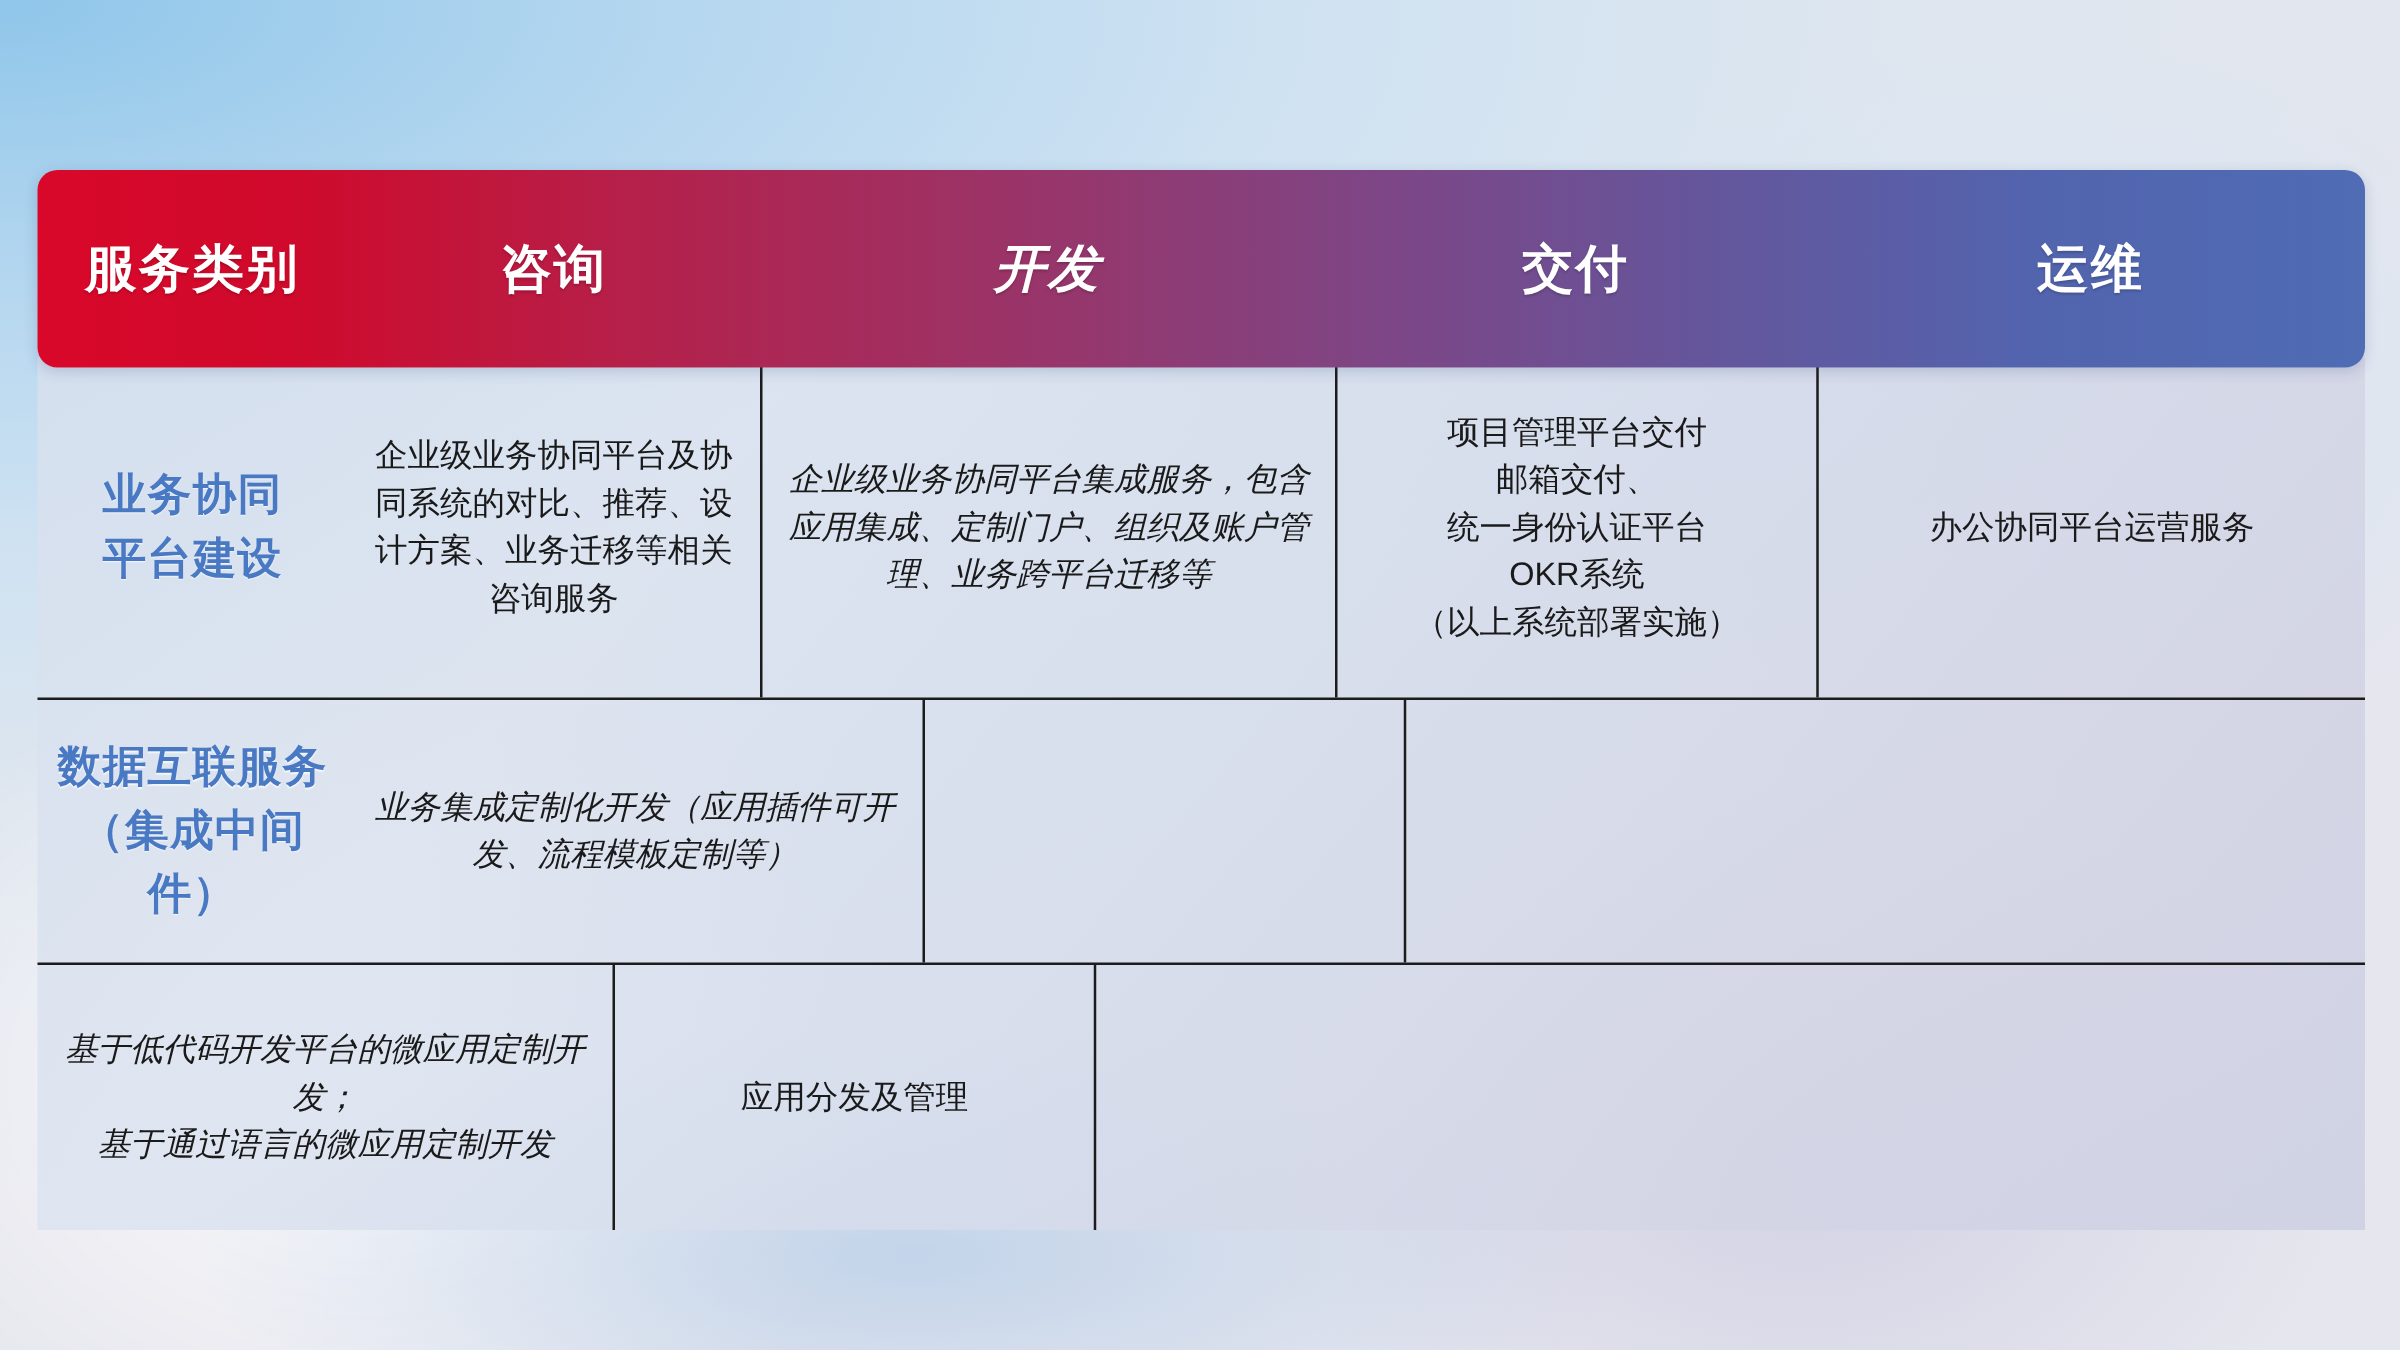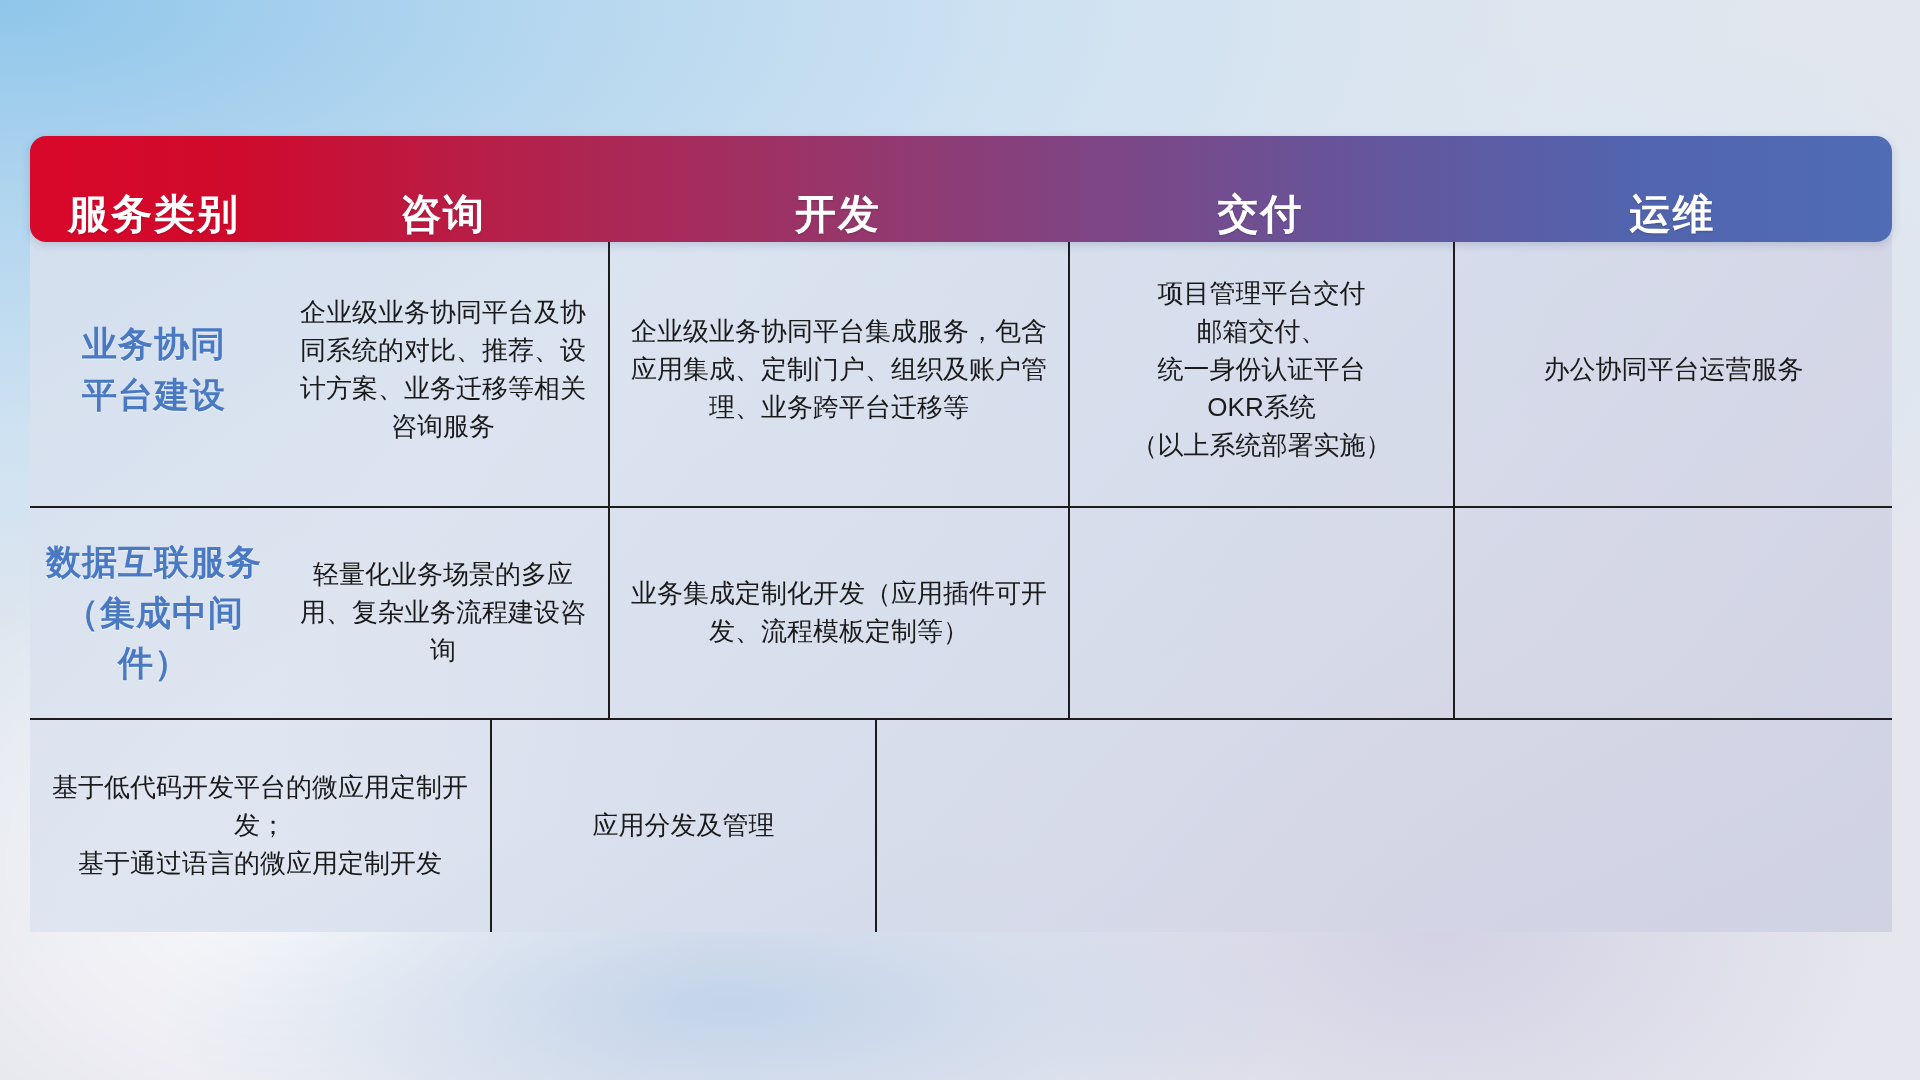--- a/index.html
+++ b/index.html
@@ -55,35 +55,34 @@
     left: 30px;
     top: 136px;
     width: 1862px;
     height: 816px;
   }
 
   
   .header-row {
     position: relative;
     display: flex;
-    height: 106px;
+    height: 158px;
     border-radius: 16px;
     overflow: hidden;
     background: linear-gradient(90deg,
         #d9082a 0%,
         #cf0a2c 11%,
         #b4214b 26%,
         #9a3468 42%,
         #7d4686 58%,
         #64569c 72%,
         #5264ae 86%,
         #4f6cb4 100%);
     box-shadow: 0 3px 10px rgba(40,60,110,0.18);
     z-index: 3;
-    align-items: flex-end;
   }
   .header-cell {
     display: flex;
     align-items: center;
     justify-content: center;
     color: #ffffff;
     font-size: 41px;
     font-weight: bold;
     letter-spacing: 2px;
     text-shadow: 0 1px 2px rgba(0,0,0,0.18);
@@ -130,21 +129,21 @@
     font-weight: bold;
     color: #4a79c4;
     letter-spacing: 1px;
     line-height: 1.45;
     text-shadow: 0 1px 1px rgba(255,255,255,0.7);
   }
 
   
   .c1 { width: 248px; }
   .c2 { width: 330px; }
-  .c3 { width: 460px; }
+  .c3 { width: 460px; font-style: italic; }
   .c4 { width: 385px; }
   .c5 { width: 439px; }
 
   .r1 { height: 272px; }
   .r2 { height: 212px; }
   .r3 { height: 214px; }
 
   .multiline { white-space: pre-line; }
 </style>
 </head>
@@ -177,21 +176,20 @@
 邮箱交付、
 统一身份认证平台
 OKR系统
 （以上系统部署实施）</div>
       <div class="cell c5 multiline">办公协同平台运营服务</div>
     </div>
 
     <div class="body-row r2">
       <div class="cell col-category c1 multiline">数据互联服务
 （集成中间件）</div>
-      <div class="cell c2 multiline">轻量化业务场景的多应用、复杂业务流程建设咨询</div>
       <div class="cell c3 multiline">业务集成定制化开发（应用插件可开发、流程模板定制等）</div>
       <div class="cell c4 multiline"></div>
       <div class="cell c5 multiline"></div>
     </div>
 
     <div class="body-row r3">
       <div class="cell c3 multiline">基于低代码开发平台的微应用定制开发；
 基于通过语言的微应用定制开发</div>
       <div class="cell c4 multiline">应用分发及管理</div>
       <div class="cell c5 multiline"></div>

